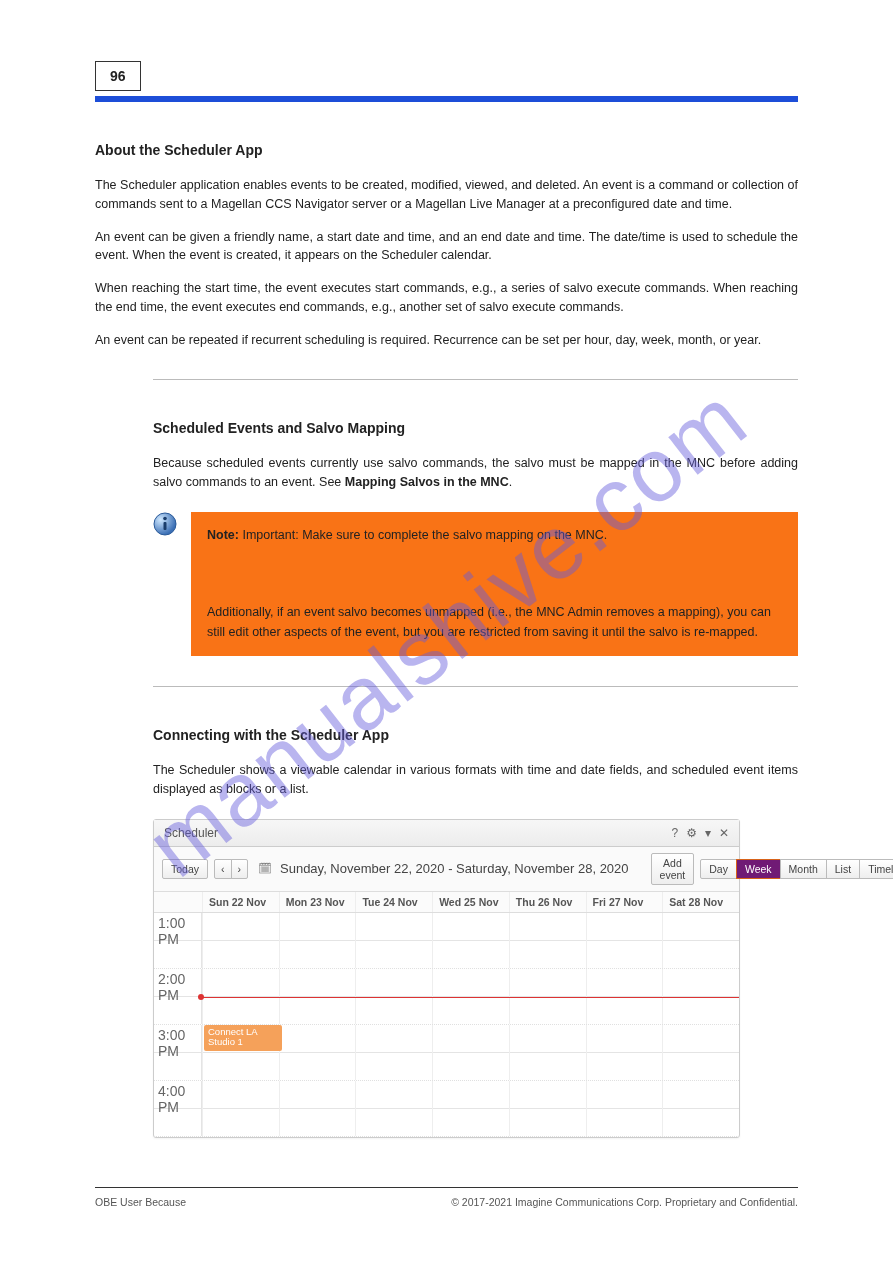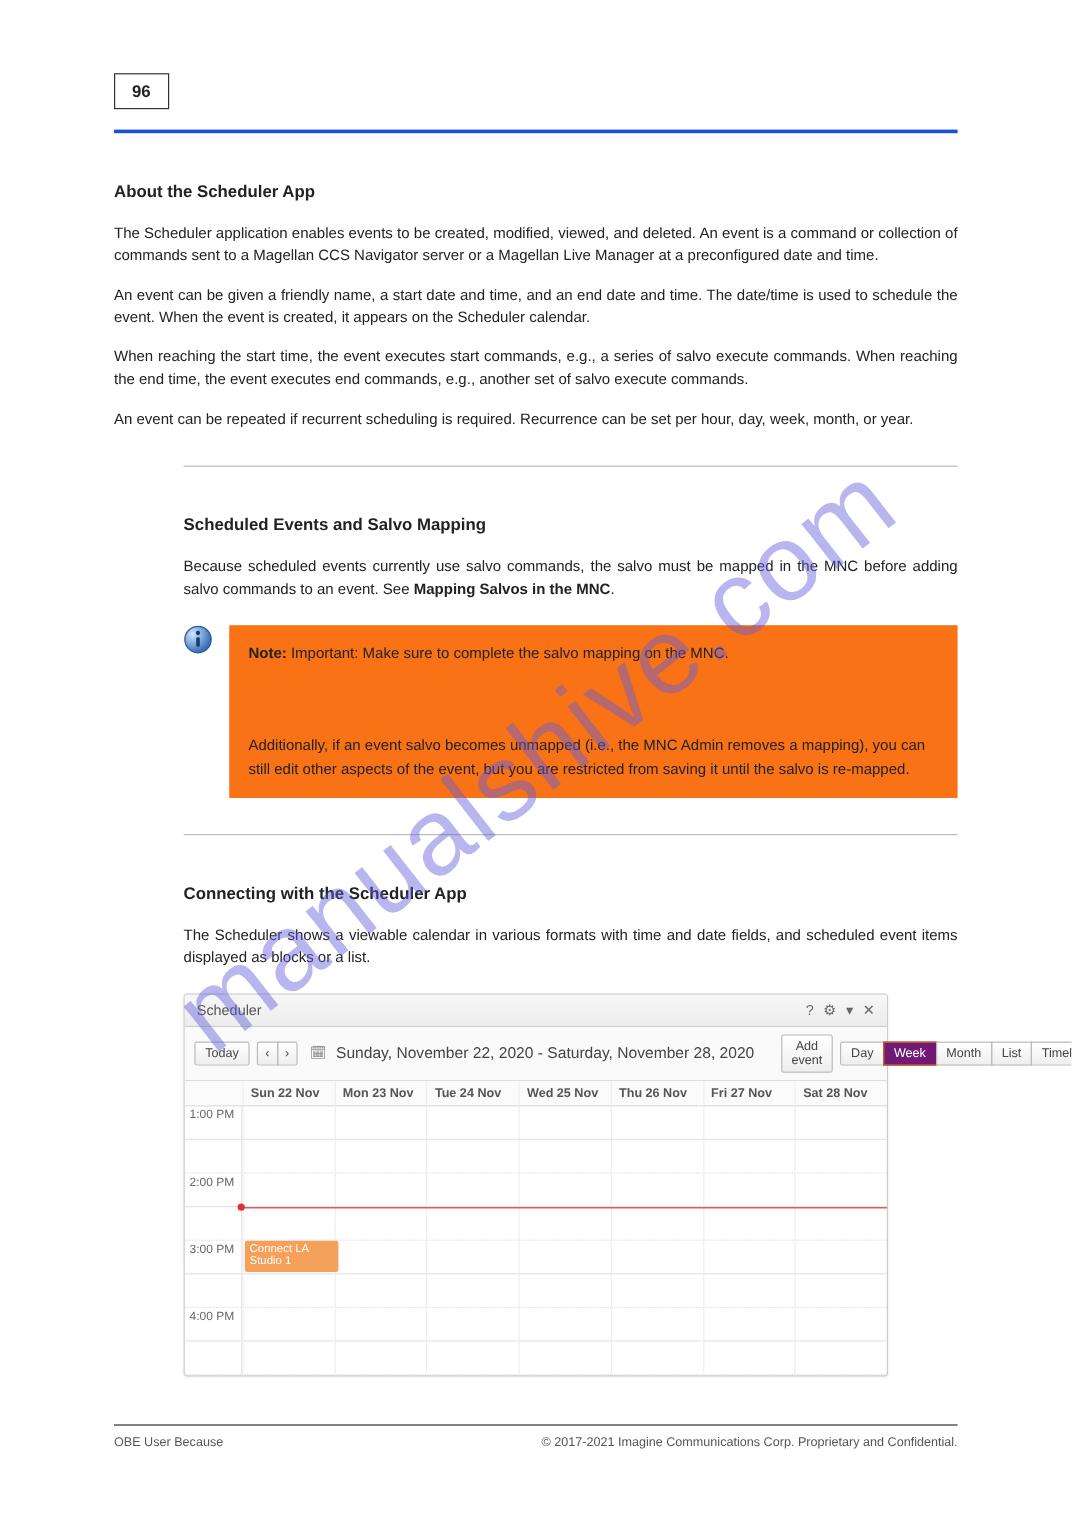--- a/index.html
+++ b/index.html
@@ -23,22 +23,22 @@
     pointer-events: none;
     z-index: 1000;
     letter-spacing: 2px;
   }
   .page {
     padding: 60px 95px 40px 95px;
   }
   .page-header {
     display: flex;
     align-items: flex-end;
-    border-bottom: 3px solid #1d4ed8;
-    padding-bottom: 18px;
+    border-bottom: 6px solid #1d4ed8;
+    padding-bottom: 6px;
     margin-bottom: 40px;
   }
   .page-num-box {
     border: 1px solid #333;
     padding: 6px 14px;
     font-size: 14px;
     font-weight: bold;
     margin-right: 10px;
     position: relative;
     top: 1px;
@@ -166,21 +166,21 @@
     grid-template-columns: 48px repeat(7, 1fr);
     height: 28px;
   }
   .sched-row.half {
     border-bottom: 1px dotted #e0e0e0;
   }
   .sched-row.hour {
     border-bottom: 1px solid #e4e4e4;
   }
   .time-cell {
-    font-size: 10px;
+    font-size: 14px;
     color: #666;
     padding: 2px 4px;
     border-right: 1px solid #e4e4e4;
   }
   .day-cell {
     border-left: 1px solid #eee;
   }
   .now-line {
     position: absolute;
     left: 48px;

